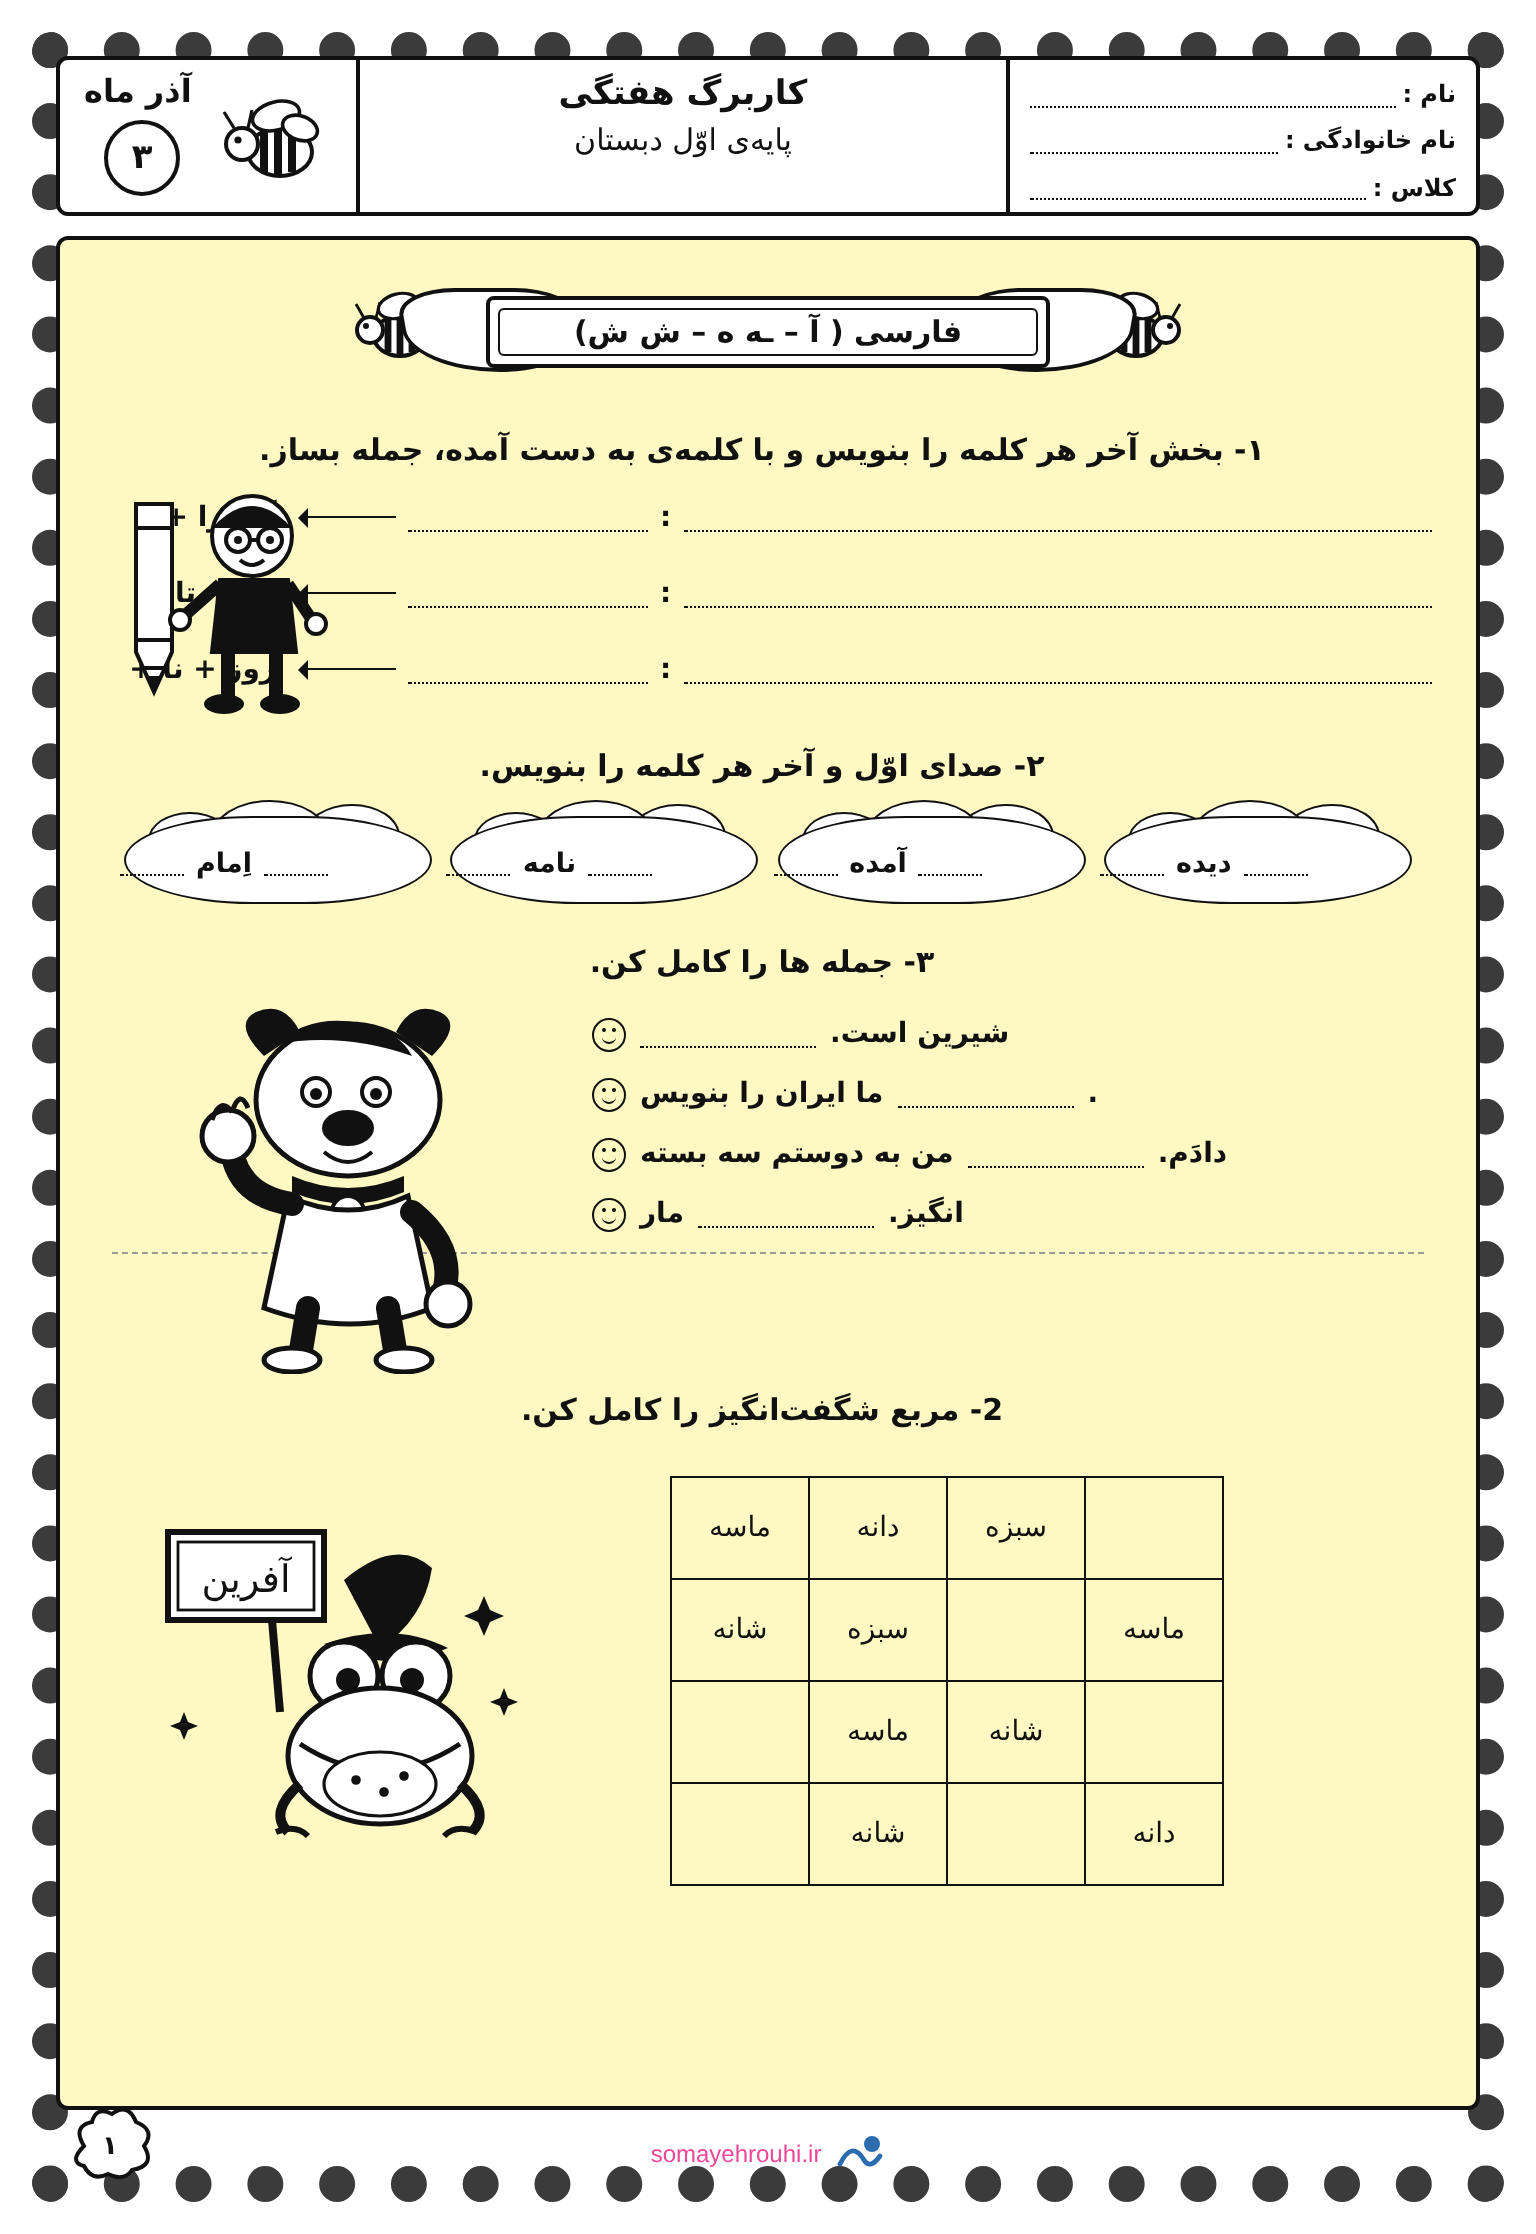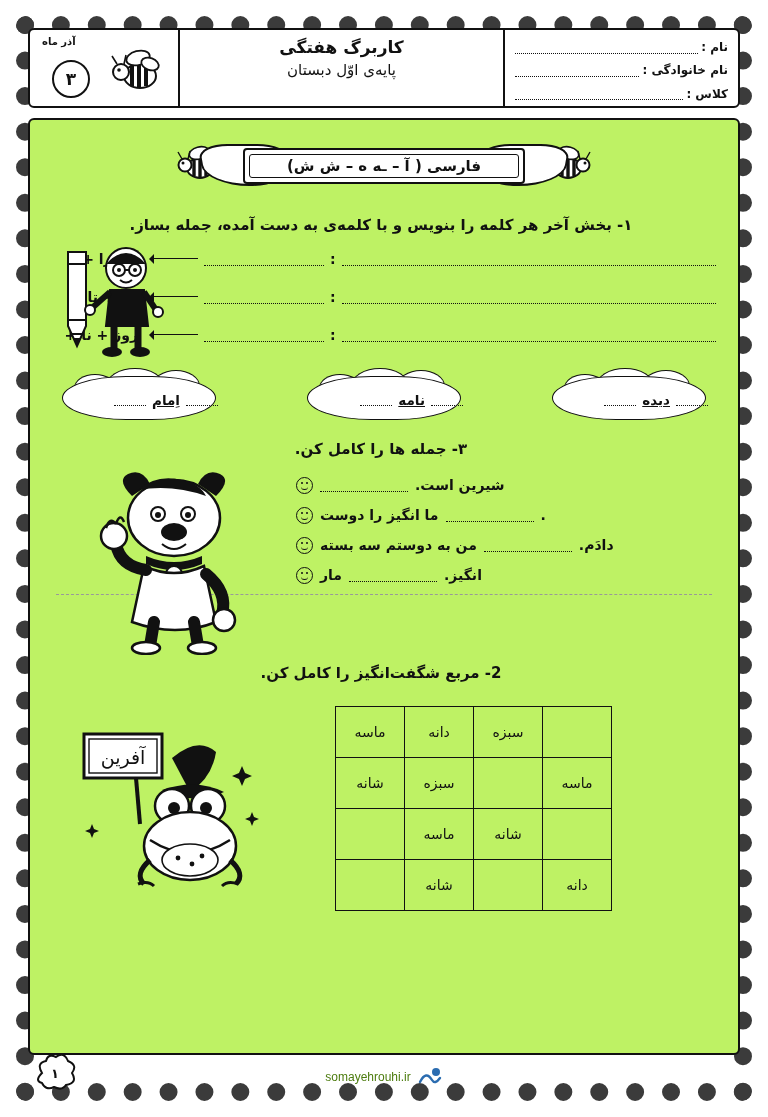--- a/index.html
+++ b/index.html
@@ -88,21 +88,21 @@
   .hdr-left {
     width: 150px;
     border-right: 2px solid #111;
     box-sizing: border-box;
     position: relative;
   }
   .month-label {
     position: absolute;
     top: 6px;
     left: 12px;
-    font-size: 10px;
+    font-size: 16px;
     font-weight: bold;
   }
   .month-num {
     position: absolute;
     top: 30px;
     left: 22px;
     width: 34px;
     height: 34px;
     border: 2px solid #111;
     border-radius: 50%;
@@ -123,21 +123,21 @@
   
   .sheet {
     position: absolute;
     top: 118px;
     left: 28px;
     right: 28px;
     bottom: 62px;
     border: 2px solid #111;
     border-radius: 6px;
     box-sizing: border-box;
-    background: #bef264;
+    background: #fef9c3;
     padding: 10px 16px;
     overflow: hidden;
   }
 
   
   .banner-wrap {
     position: relative;
     height: 72px;
     display: flex;
     align-items: center;
@@ -240,22 +240,21 @@
     justify-content: space-between;
     gap: 4px;
     margin: 8px 14px 0 14px;
   }
   .cloud {
     position: relative;
     width: 158px;
     height: 58px;
     display: flex;
     align-items: center;
-    justify-content: flex-start;
-    text-decoration: underline;
+    justify-content: flex-end;
   }
   .cloud .bubble {
     position: absolute;
     inset: 8px 2px 6px 2px;
     border: 1.8px solid #111;
     border-radius: 50%/60%;
     background: #fff;
   }
   .cloud .lobe {
     position: absolute;
@@ -376,21 +375,21 @@
   .footer {
     position: absolute;
     left: 0; right: 0;
     bottom: 18px;
     height: 44px;
     display: flex;
     align-items: center;
     justify-content: center;
     gap: 6px;
     font-size: 12px;
-    color: #4d7c0f;
+    color: #ec4899;
     font-family: "Liberation Sans", sans-serif;
   }
   .footer .logo {
     width: 26px; height: 22px;
     color: #2b6cb0;
   }
   .page-num {
     position: absolute;
     left: 34px;
     bottom: 26px;
@@ -524,20 +523,21 @@
     </div>
     <div class="q1-row">
       <span class="dotline-long"></span>
       <span class="colon">:</span>
       <span class="dotline"></span>
       <span class="arrow"></span>
       <span class="expr">روز + نا +</span>
     </div>
   </div>
 
+  <div class="q">۲- صدای اوّل و آخر هر کلمه را بنویس.</div>
   <div class="clouds">
     <div class="cloud">
       <div class="lobe l1"></div>
         <div class="lobe l2"></div>
         <div class="lobe l3"></div>
       <div class="bubble"></div>
       <div class="content">
         <span class="mini-dots"></span>
         <span>اِمام</span>
         <span class="mini-dots"></span>
@@ -554,20 +554,31 @@
         <span class="mini-dots"></span>
       </div>
     </div>
     <div class="cloud">
       <div class="lobe l1"></div>
         <div class="lobe l2"></div>
         <div class="lobe l3"></div>
       <div class="bubble"></div>
       <div class="content">
         <span class="mini-dots"></span>
+        <span>آمده</span>
+        <span class="mini-dots"></span>
+      </div>
+    </div>
+    <div class="cloud">
+      <div class="lobe l1"></div>
+        <div class="lobe l2"></div>
+        <div class="lobe l3"></div>
+      <div class="bubble"></div>
+      <div class="content">
+        <span class="mini-dots"></span>
         <span>دیده</span>
         <span class="mini-dots"></span>
       </div>
     </div>
   </div>
 
   <div class="q">۳- جمله ها را کامل کن.</div>
   <div class="q3-block">
     <svg class="dog" viewBox="0 0 205 185">
 
@@ -601,21 +612,21 @@
 
     <div class="q3-lines">
       <div class="q3-line">
         <span>شیرین است.</span>
         <span class="seg-dots"></span>
         <span class="smiley"></span>
       </div>
       <div class="q3-line">
         <span>.</span>
         <span class="seg-dots"></span>
-        <span>ما انگیز را دوست</span>
+        <span>ما ایران را بنویس</span>
         <span class="smiley"></span>
       </div>
       <div class="q3-line">
         <span>دادَم.</span>
         <span class="seg-dots"></span>
         <span>من به دوستم سه بسته</span>
         <span class="smiley"></span>
       </div>
       <div class="q3-line">
         <span>انگیز.</span>

